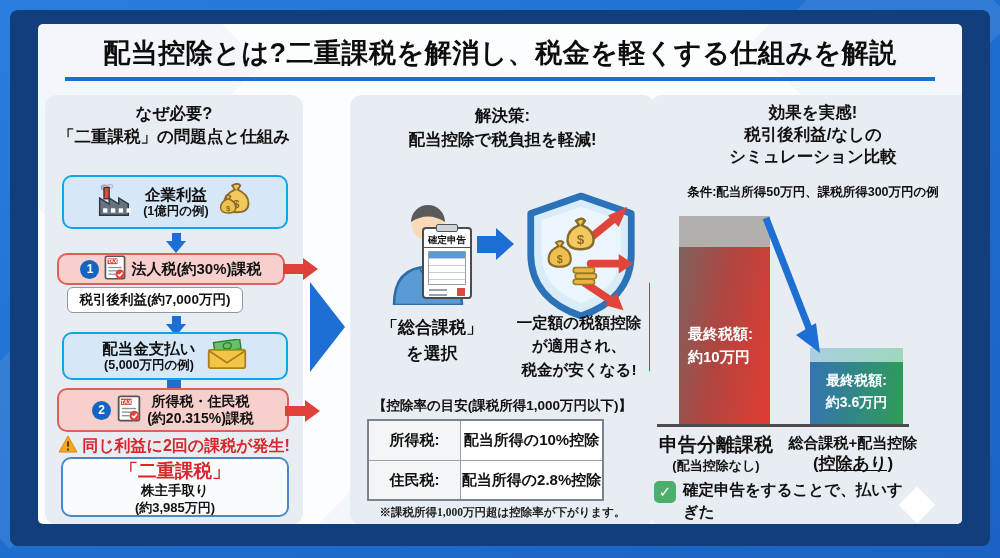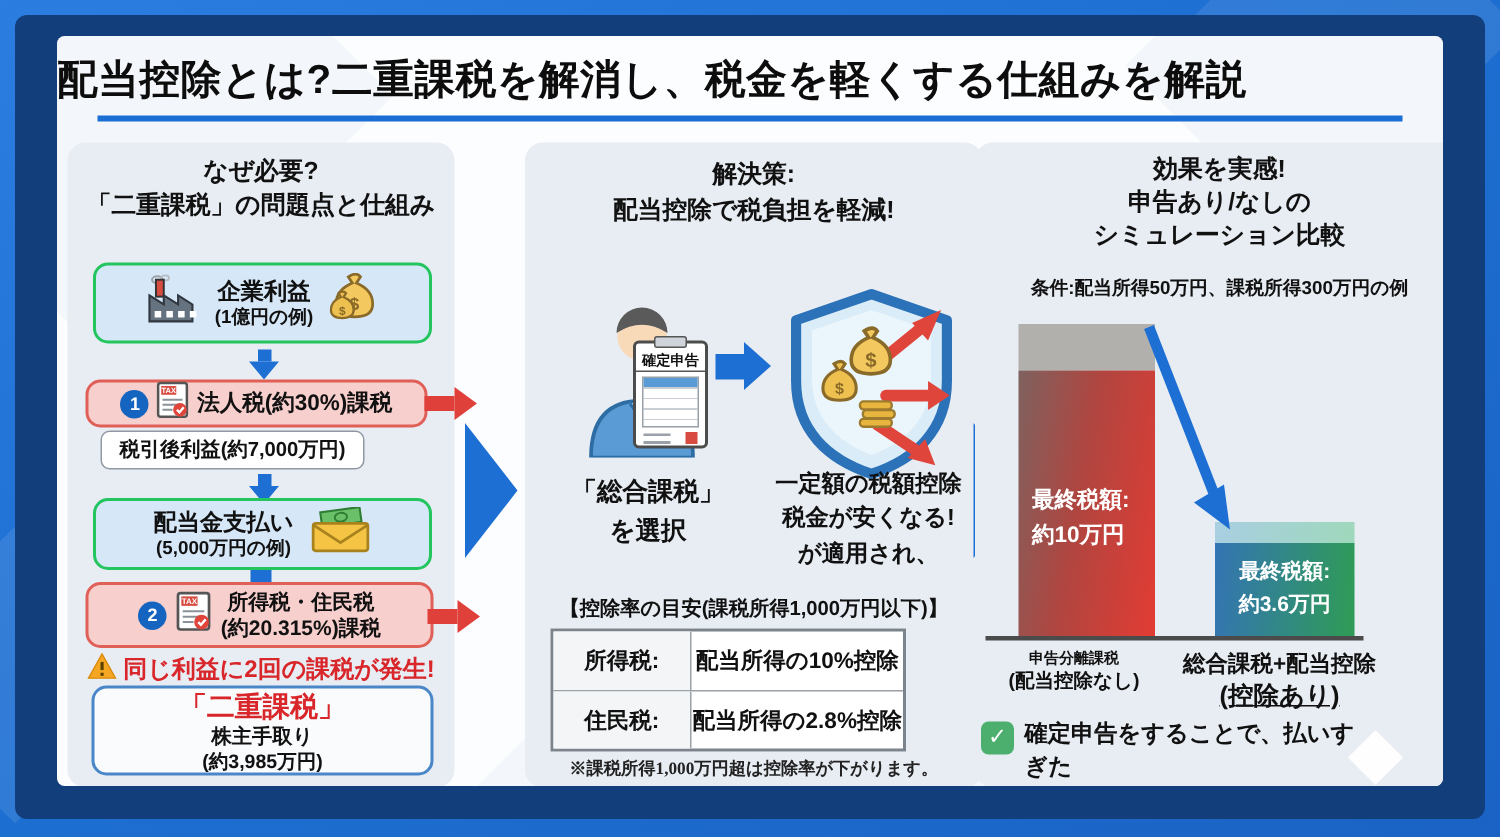--- a/index.html
+++ b/index.html
@@ -5,34 +5,34 @@
   * { margin:0; padding:0; box-sizing:border-box; }
   body { background:#ffffff; font-family:"Liberation Sans","DejaVu Sans",sans-serif; }
   .canvas { position:relative; width:1000px; height:558px; overflow:hidden;
             background:linear-gradient(150deg,#2b7de0 0%,#1d6fd2 45%,#1a63c4 100%); }
   .deco { position:absolute; background:rgba(255,255,255,0.09); transform:rotate(45deg); }
   .navy-frame { position:absolute; left:10px; top:10px; width:980px; height:536px;
                 background:#133e7c; border-radius:8px; }
   .content { position:absolute; left:38px; top:24px; width:924px; height:500px;
              background:#fcfdfe; border-radius:5px; overflow:hidden; }
   .content-deco { position:absolute; background:rgba(190,206,228,0.14); transform:rotate(45deg); }
-  .title { position:absolute; top:11px; left:0; right:0; 
+  .title { position:absolute; top:11px; left:0; right:0; text-align:center;
            font-size:27px; font-weight:700; color:#0d0d0d; letter-spacing:0.5px; }
   .title-underline { position:absolute; top:53px; left:27px; right:27px; height:4px; background:#1b6fd4; }
 
   .panel { position:absolute; top:71px; height:430px; background:#e8edf3; border-radius:12px; }
   .p1 { left:7px;   width:258px; }
   .p2 { left:312px; width:305px; }
   .p3 { left:612px; width:326px; }
   .panel-h { position:absolute; left:0; right:0; text-align:center; font-weight:700; color:#111;
              font-size:16.5px; }
 
   
   .fbox { position:absolute; display:flex; align-items:center; justify-content:center; }
-  .box-blue  { background:#d6e7f7; border:2px solid #22c55e; border-radius:10px; }
+  .box-blue  { background:#d6e7f7; border:2px solid #0ea5e9; border-radius:10px; }
   .box-pink  { background:#f7cfcd; border:2px solid #e06058; border-radius:10px; }
   .box-white { background:#ffffff; border:1.5px solid #8f98a3; border-radius:6px; }
   .box-outline { background:#f9fbfd; border:2px solid #4a87c9; border-radius:10px; }
   .btxt { text-align:center; font-weight:700; color:#111; line-height:1.25; }
   .num-badge { width:19px; height:19px; border-radius:50%; background:#1565c0; color:#fff;
                font-size:12px; font-weight:700; line-height:19px; text-align:center; flex:0 0 auto; }
 
   .down-arrow { position:absolute; width:20px; }
   .down-arrow .stem { width:9px; height:8px; background:#1d6fd4; margin:0 auto; }
   .down-arrow .head { width:0; height:0; border:10px solid transparent; border-bottom:0;
@@ -317,43 +317,43 @@
         </svg>
       </span>
 
       <div class="mid-caption" style="left:12px; width:140px; top:220px; font-size:17px; line-height:1.55;">
         <span style="display:block;">「総合課税」</span>
         <span style="display:block;">を選択</span>
       </div>
 
       <div class="mid-caption" style="left:158px; width:142px; top:216px; font-size:15.5px; line-height:1.5;text-align:center;">
         <span style="display:block;">一定額の税額控除</span>
+        <span style="display:block;">が適用され、</span>
         <span style="display:block;">税金が安くなる!</span>
-        <span style="display:block;">が適用され、</span>
       </div>
 
       <div class="rate-title" style="top:302px;">【控除率の目安(課税所得1,000万円以下)】</div>
       <div class="rate-table" style="left:17px; top:324px; width:237px;">
         <div class="rate-row">
           <div class="rate-label">所得税:</div>
           <div class="rate-value">配当所得の10%控除</div>
         </div>
         <div class="rate-row">
           <div class="rate-label">住民税:</div>
           <div class="rate-value">配当所得の2.8%控除</div>
         </div>
       </div>
       <div class="rate-note" style="top:410px;">※課税所得1,000万円超は控除率が下がります。</div>
     </div>
 
     <div class="flow-tri" style="left:611px;"></div>
 
     <div class="panel p3">
       <div class="panel-h" style="top:7px;">効果を実感!</div>
-      <div class="panel-h" style="top:29px;">申告あり/なしの</div>
+      <div class="panel-h" style="top:29px;">税引後利益/なしの</div>
       <div class="panel-h" style="top:51px;">シミュレーション比較</div>
 
       <div class="cond" style="top:89px;">条件:配当所得50万円、課税所得300万円の例</div>
 
       <div class="bar" style="left:29px; top:121px; width:91px; height:208px;">
         <div class="bar-left-cap"></div>
         <div class="bar-left-body"></div>
         <div class="bar-text" style="left:9px; top:106px; font-size:15px;">
           <span style="display:block;">最終税額:</span>
           <span style="display:block;">約10万円</span>
@@ -373,21 +373,21 @@
         <svg width="78" height="148" viewBox="0 0 78 148">
           <line x1="8" y1="5" x2="52" y2="118" stroke="#1d6fd4" stroke-width="7"></line>
           <polygon points="62,140 58,110 38,122" fill="#1d6fd4"></polygon>
         </svg>
       </span>
 
 
       <div class="baseline" style="left:7px; top:329px; width:252px; height:3px;"></div>
 
       <div class="axis-lab" style="left:2px; width:128px; top:338px;">
-        <span style="display:block; font-size:10px;">申告分離課税</span>
+        <span style="display:block; font-size:19px;">申告分離課税</span>
         <span style="display:block; font-size:13px;">(配当控除なし)</span>
       </div>
       <div class="axis-lab" style="left:134px; width:138px; top:338px;">
         <span style="display:block; font-size:15px;">総合課税+配当控除</span>
         <span style="display:block; font-size:17px;text-decoration:underline;">(控除あり)</span>
       </div>
 
       <div class="note3" style="left:4px; top:384px; width:264px;">
         <div class="check-box">✓</div>
         <div class="note3-text">

